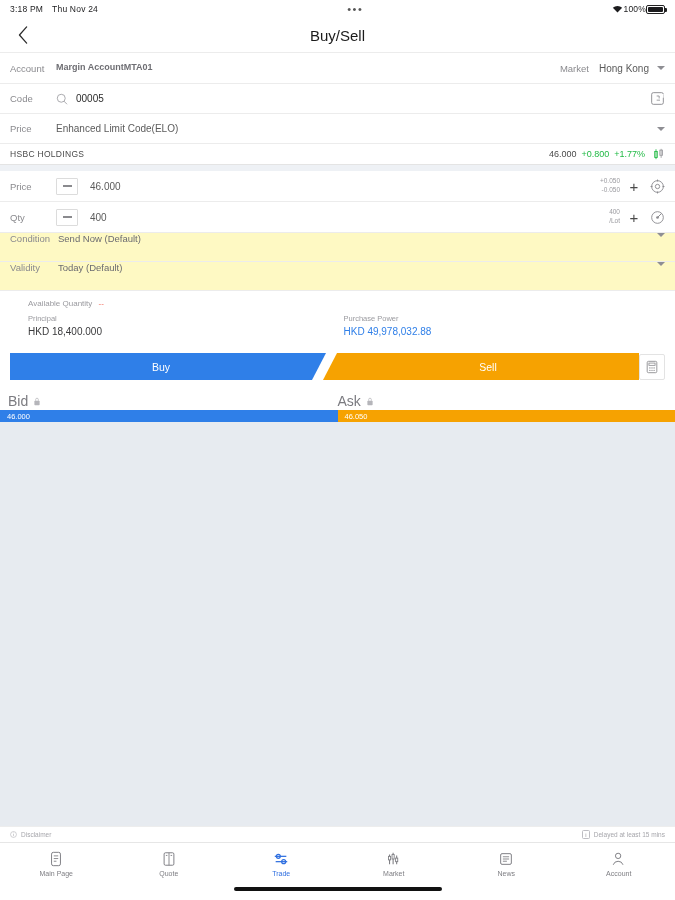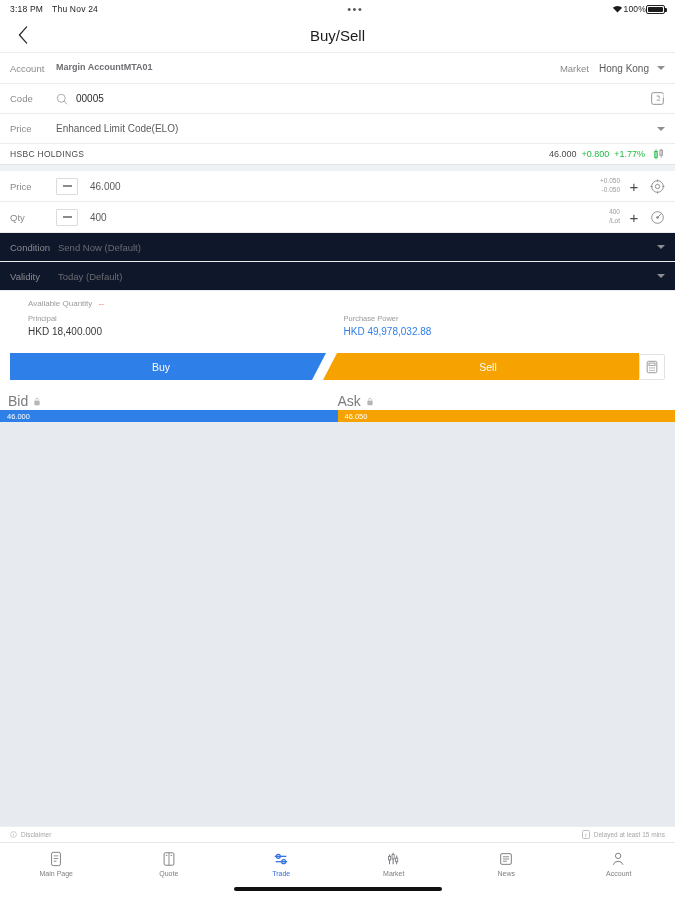--- a/index.html
+++ b/index.html
@@ -92,22 +92,22 @@
   .plus-glyph { font-size: 15px; color: #4a4a4a; line-height: 1; font-weight: 300; }
   .stepper-val { font-size: 10px; color: #5b5b5b; margin-left: 12px; }
   .step-hint {
     margin-left: auto; text-align: right; font-size: 6.5px; color: #9a9a9f;
     line-height: 1.35; margin-right: 5px;
   }
   .gear-ico, .target-ico { width: 15px; height: 15px; margin-left: 7px; }
 
   
   .plain-row {
-    display:flex; align-items:center; min-height: 29px; padding: 0 10px;
-    border-bottom: 1px solid #ececec; background:#0f172a;
+    display:flex; align-items:flex-start; min-height: 29px; padding: 0 10px;
+    border-bottom: 1px solid #ececec; background:#fef9c3;
   }
   .plain-row .lbl { width: 48px; }
   .plain-row .val { font-size: 9.5px; color:#6b6b70; }
 
   
   .summary { padding: 8px 28px 6px; background:#fff; }
   .avail { font-size: 8px; color:#9a9a9f; margin-bottom: 6px; }
   .avail .dash { color: #f26a5a; margin-left: 4px; }
   .sum-grid { display:flex; }
   .sum-col { width: 50%; }

